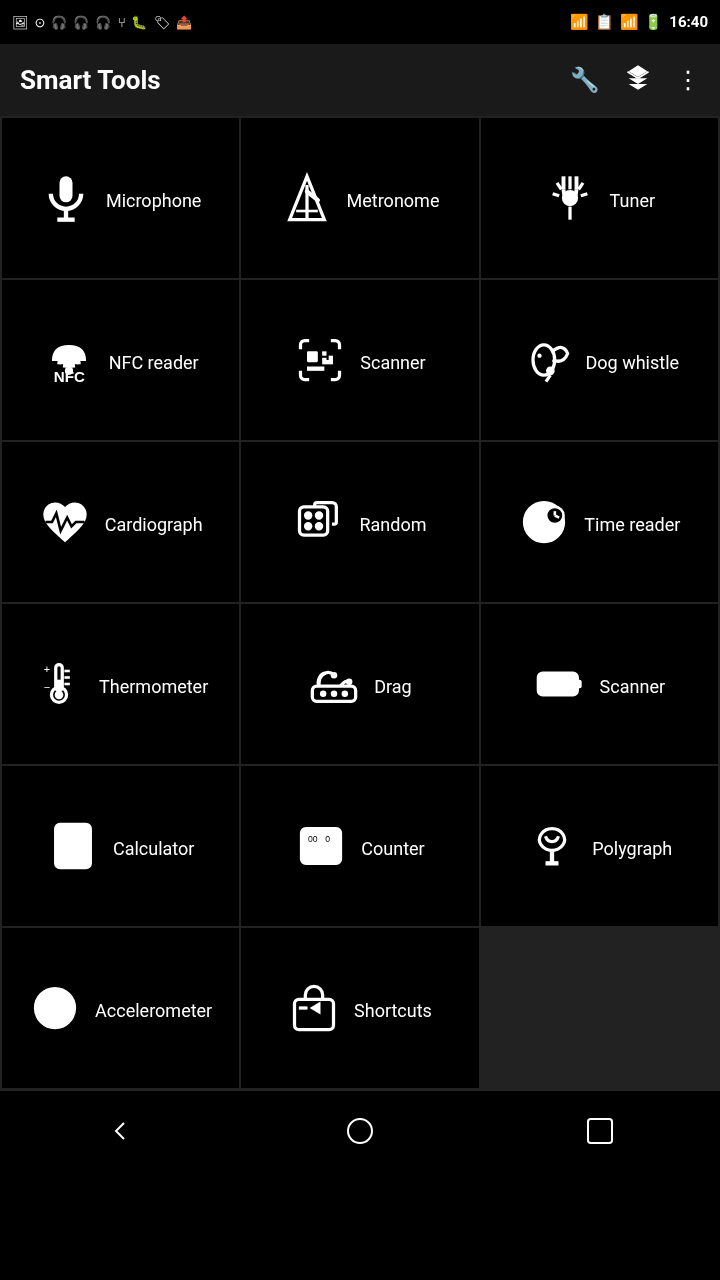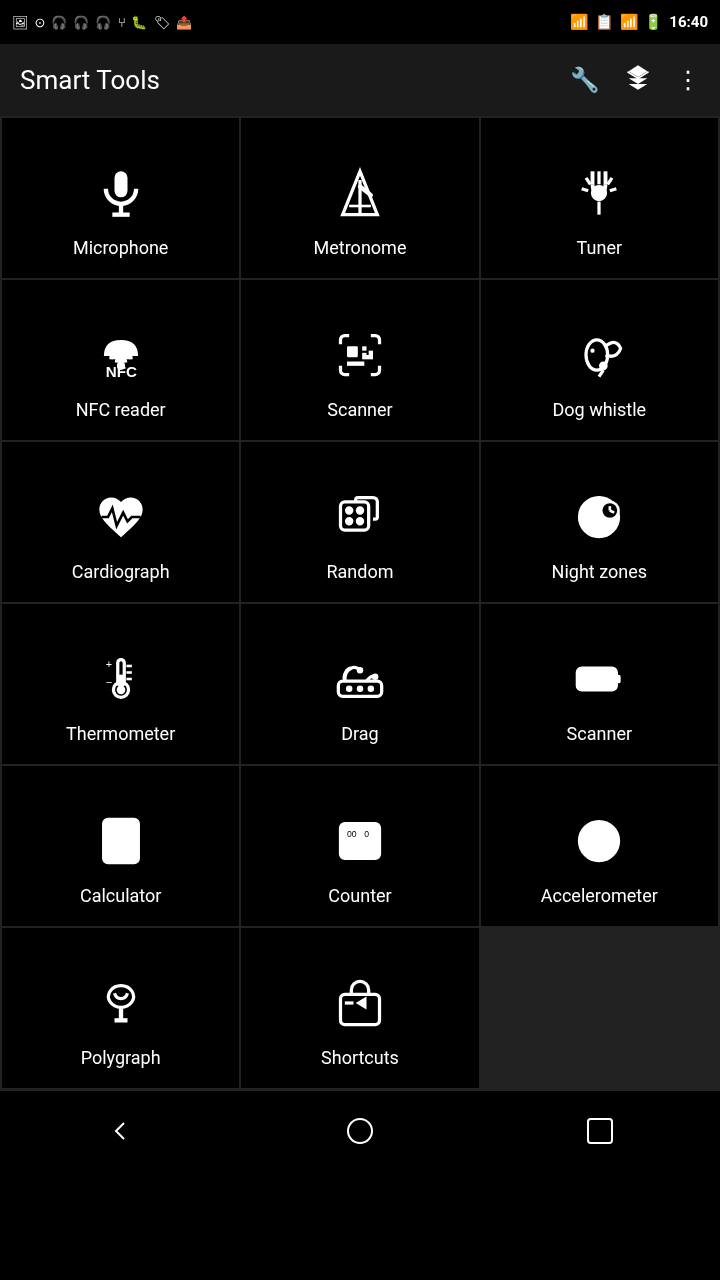--- a/index.html
+++ b/index.html
@@ -30,21 +30,21 @@
     .top-bar {
       background: #1a1a1a;
       height: 72px;
       display: flex;
       align-items: center;
       justify-content: space-between;
       padding: 0 20px;
     }
     .top-bar-title {
       font-size: 26px;
-      font-weight: normal;
+      font-weight: bold;
       color: #fff;
     }
     .top-bar-actions {
       display: flex;
       align-items: center;
       gap: 24px;
     }
     .top-bar-icon {
       font-size: 24px;
       color: #fff;
@@ -55,23 +55,23 @@
     .grid {
       display: grid;
       grid-template-columns: repeat(3, 1fr);
       gap: 2px;
       background: #222;
       padding: 2px;
     }
     .grid-item {
       background: #000;
       display: flex;
-      flex-direction: column;
-      align-items: center;
-      justify-content: flex-end;
+      flex-direction: row;
+      align-items: center;
+      justify-content: center;
       padding: 24px 10px 20px;
       cursor: pointer;
       min-height: 160px;
       gap: 14px;
     }
     .grid-label {
       font-size: 18px;
       color: #fff;
       text-align: center;
     }
@@ -253,21 +253,21 @@
     <div class="svg-icon">
       <svg viewBox="0 0 24 24" fill="none">
         <circle cx="12" cy="12" r="9" stroke="white" stroke-width="1.5"></circle>
         <ellipse cx="12" cy="12" rx="4" ry="9" stroke="white" stroke-width="1.2"></ellipse>
         <line x1="3" y1="12" x2="21" y2="12" stroke="white" stroke-width="1.2"></line>
         <circle cx="17" cy="9" r="4" fill="#000" stroke="white" stroke-width="1.2"></circle>
         <line x1="17" y1="7" x2="17" y2="9" stroke="white" stroke-width="1.2"></line>
         <line x1="17" y1="9" x2="19" y2="10" stroke="white" stroke-width="1.2"></line>
       </svg>
     </div>
-    <span class="grid-label">Night zones</span>
+    <span class="grid-label">Time reader</span>
   </div>
 
   <div class="grid-item">
     <div class="svg-icon">
       <svg viewBox="0 0 24 24" fill="none">
         <rect x="10.5" y="3" width="3" height="12" rx="1.5" fill="none" stroke="white" stroke-width="1.5"></rect>
         <circle cx="12" cy="17" r="3.5" fill="none" stroke="white" stroke-width="1.5"></circle>
         <rect x="11" y="10" width="2" height="7" fill="white"></rect>
         <circle cx="12" cy="17" r="2" fill="white"></circle>
         <line x1="14.5" y1="6" x2="17" y2="6" stroke="white" stroke-width="1.2"></line>
@@ -337,42 +337,42 @@
         <text x="6" y="10" font-size="4" fill="black" font-family="Arial">00</text>
         <text x="14" y="10" font-size="4" fill="black" font-family="Arial">0</text>
       </svg>
     </div>
     <span class="grid-label">Counter</span>
   </div>
 
   <div class="grid-item">
     <div class="svg-icon">
       <svg viewBox="0 0 24 24" fill="none">
+        <path d="M12 4 C10 4 8 5 7 6.5 C6 8 6 10 7 11.5 C8 13 10 14 12 14 C14 14 16 13 17 11.5 C18 10 18 8 17 6.5 C16 5 14 4 12 4 Z" fill="none" stroke="white" stroke-width="1.5"></path>
+        <line x1="12" y1="14" x2="12" y2="20" stroke="white" stroke-width="2"></line>
+        <line x1="9" y1="20" x2="15" y2="20" stroke="white" stroke-width="2"></line>
+        <path d="M9 7.5 C9.5 9 10.5 10 12 10 C13.5 10 14.5 9 15 7.5" fill="none" stroke="white" stroke-width="1.5"></path>
+      </svg>
+    </div>
+    <span class="grid-label">Polygraph</span>
+  </div>
+
+  <div class="grid-item">
+    <div class="svg-icon">
+      <svg viewBox="0 0 24 24" fill="none">
         <circle cx="12" cy="12" r="9" stroke="white" stroke-width="1.5"></circle>
         <circle cx="12" cy="12" r="6" stroke="white" stroke-width="1.2"></circle>
         <circle cx="12" cy="12" r="3" stroke="white" stroke-width="1.2"></circle>
         <line x1="12" y1="3" x2="12" y2="6" stroke="white" stroke-width="1.5"></line>
         <line x1="12" y1="18" x2="12" y2="21" stroke="white" stroke-width="1.5"></line>
         <line x1="3" y1="12" x2="6" y2="12" stroke="white" stroke-width="1.5"></line>
         <line x1="18" y1="12" x2="21" y2="12" stroke="white" stroke-width="1.5"></line>
       </svg>
     </div>
     <span class="grid-label">Accelerometer</span>
-  </div>
-
-  <div class="grid-item">
-    <div class="svg-icon">
-      <svg viewBox="0 0 24 24" fill="none">
-        <path d="M12 4 C10 4 8 5 7 6.5 C6 8 6 10 7 11.5 C8 13 10 14 12 14 C14 14 16 13 17 11.5 C18 10 18 8 17 6.5 C16 5 14 4 12 4 Z" fill="none" stroke="white" stroke-width="1.5"></path>
-        <line x1="12" y1="14" x2="12" y2="20" stroke="white" stroke-width="2"></line>
-        <line x1="9" y1="20" x2="15" y2="20" stroke="white" stroke-width="2"></line>
-        <path d="M9 7.5 C9.5 9 10.5 10 12 10 C13.5 10 14.5 9 15 7.5" fill="none" stroke="white" stroke-width="1.5"></path>
-      </svg>
-    </div>
-    <span class="grid-label">Polygraph</span>
   </div>
 
   <div class="grid-item">
     <div class="svg-icon">
       <svg viewBox="0 0 24 24" fill="white">
         <path d="M18 8h-1V6c0-2.76-2.24-5-5-5S7 3.24 7 6v2H6c-1.1 0-2 .9-2 2v10c0 1.1.9 2 2 2h12c1.1 0 2-.9 2-2V10c0-1.1-.9-2-2-2zM12 17c-1.1 0-2-.9-2-2s.9-2 2-2 2 .9 2 2-.9 2-2 2z" fill="none"></path>
         <path d="M8 8V6c0-2.21 1.79-4 4-4s4 1.79 4 4v2" fill="none" stroke="white" stroke-width="1.5"></path>
         <rect x="3" y="8" width="18" height="14" rx="2" fill="none" stroke="white" stroke-width="1.5"></rect>
 
         <path d="M10 12 L15 9 L15 15 Z" fill="white"></path>

